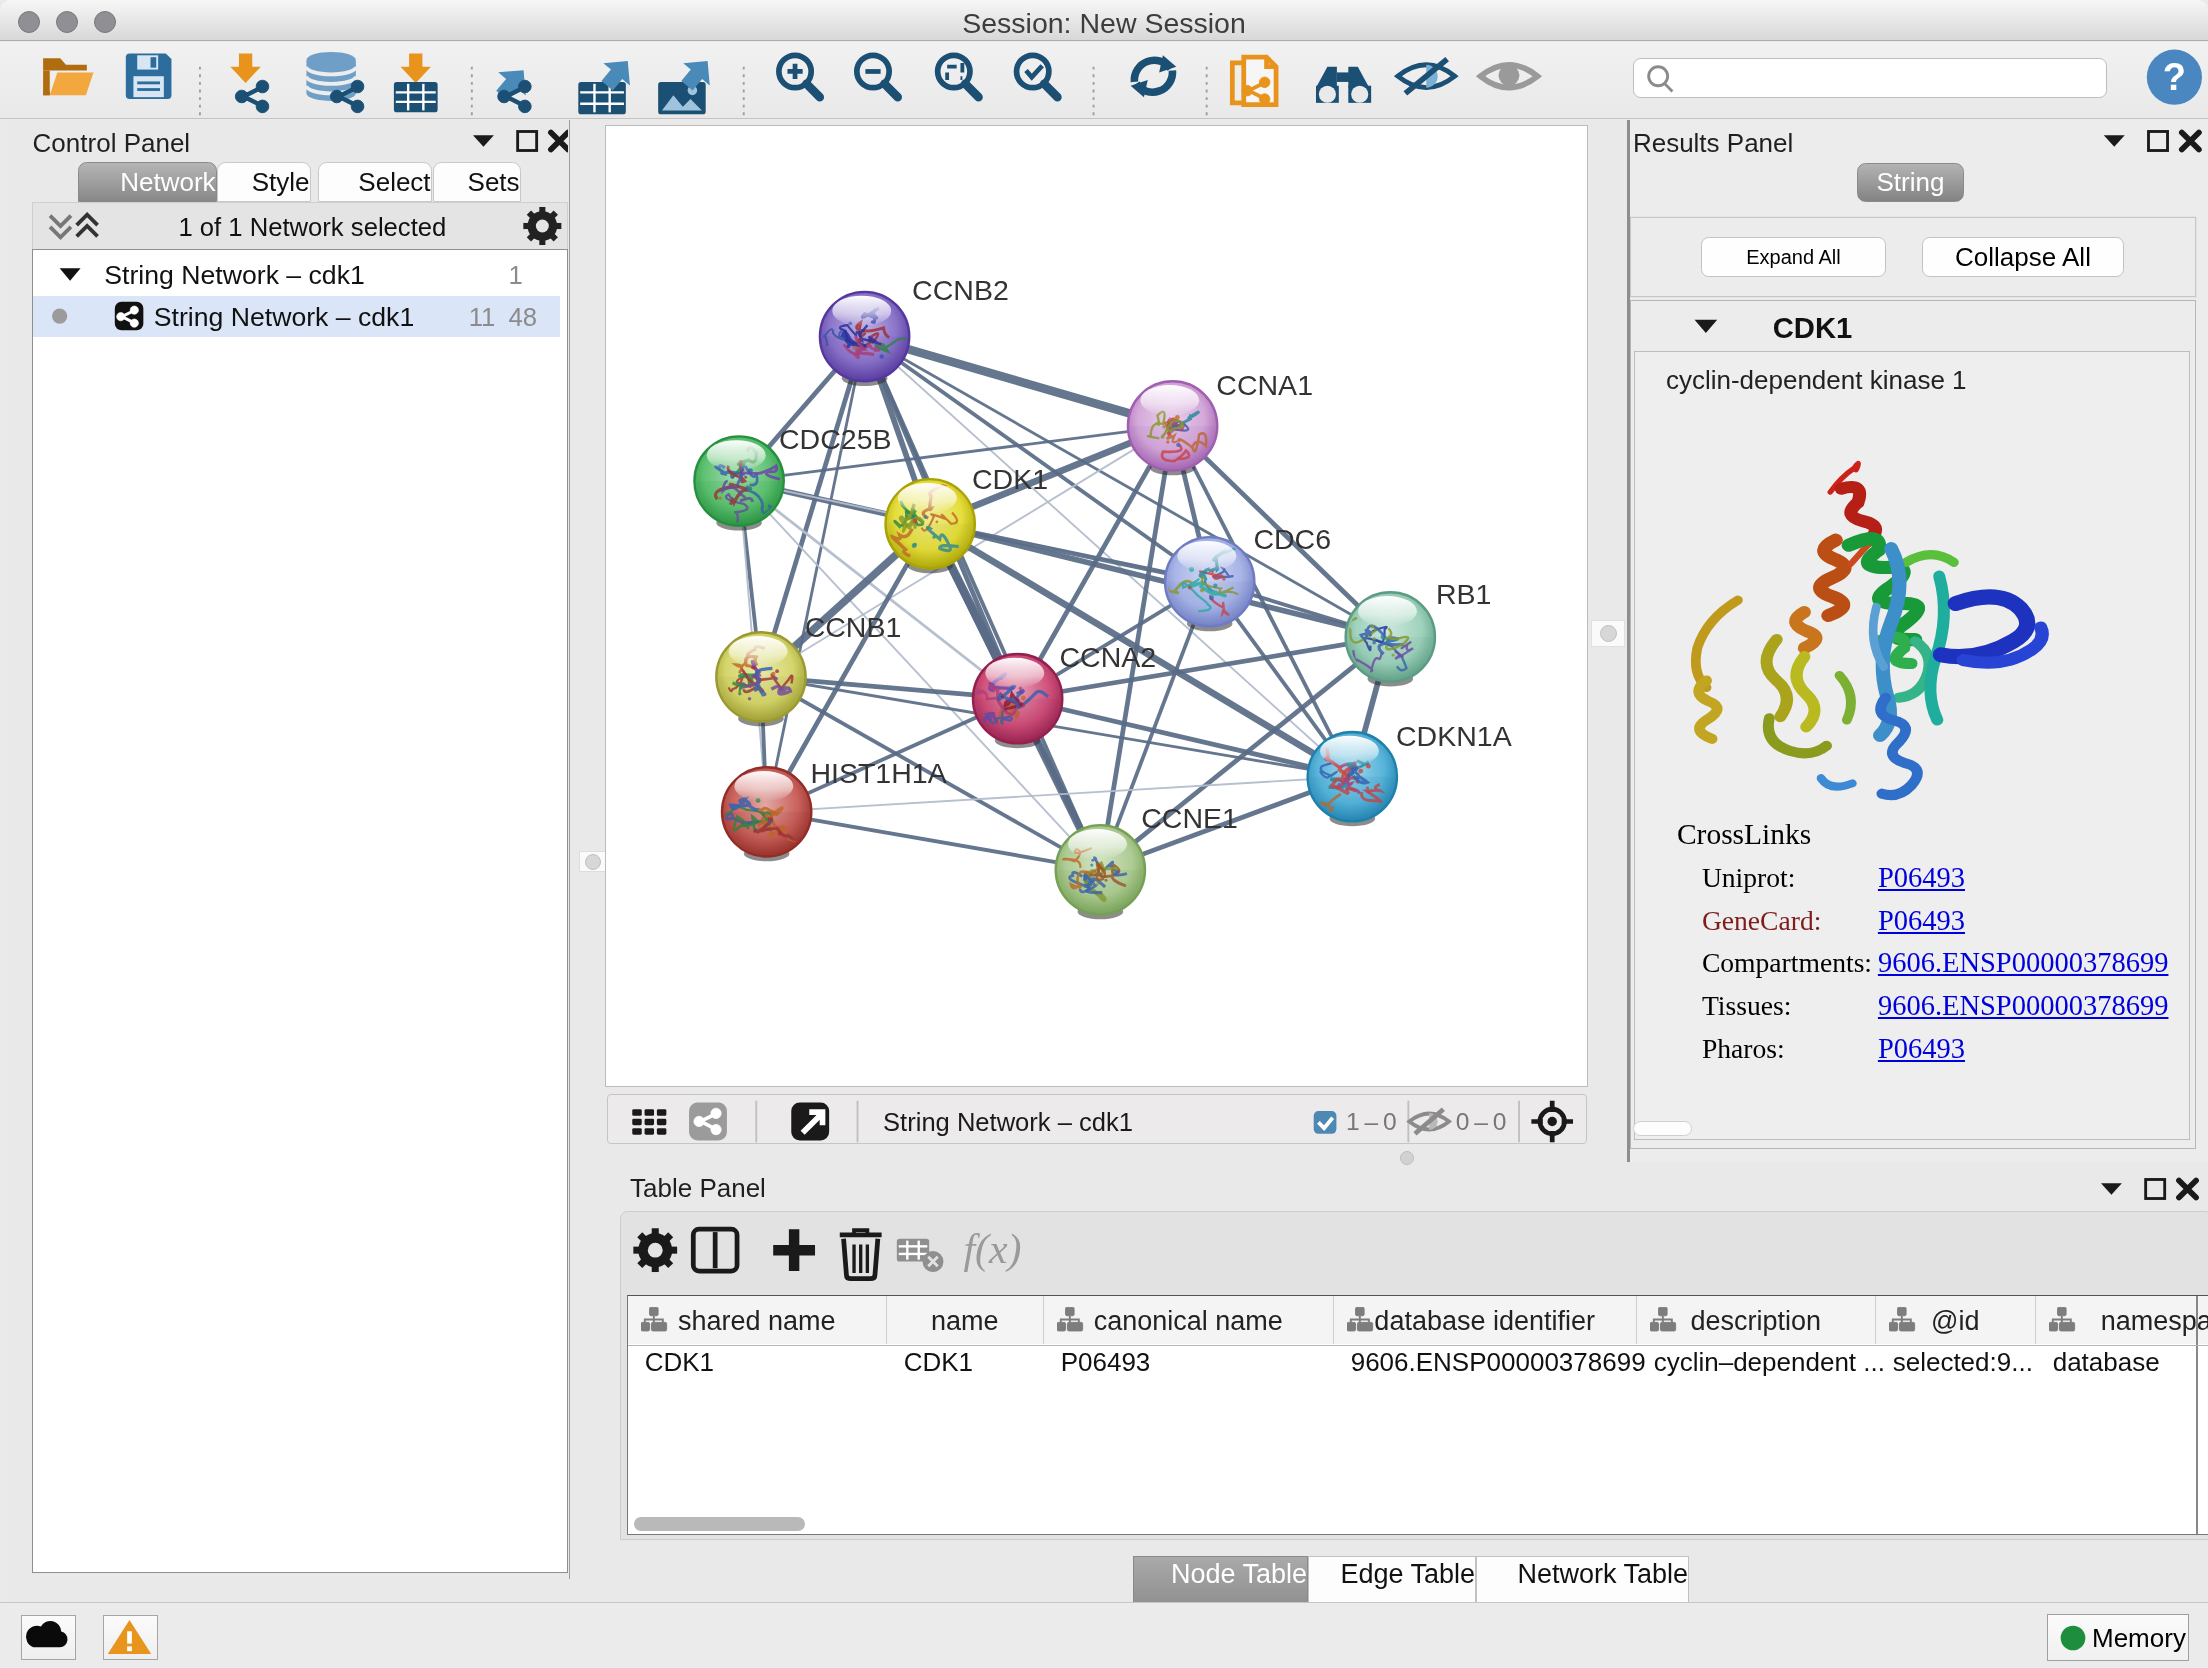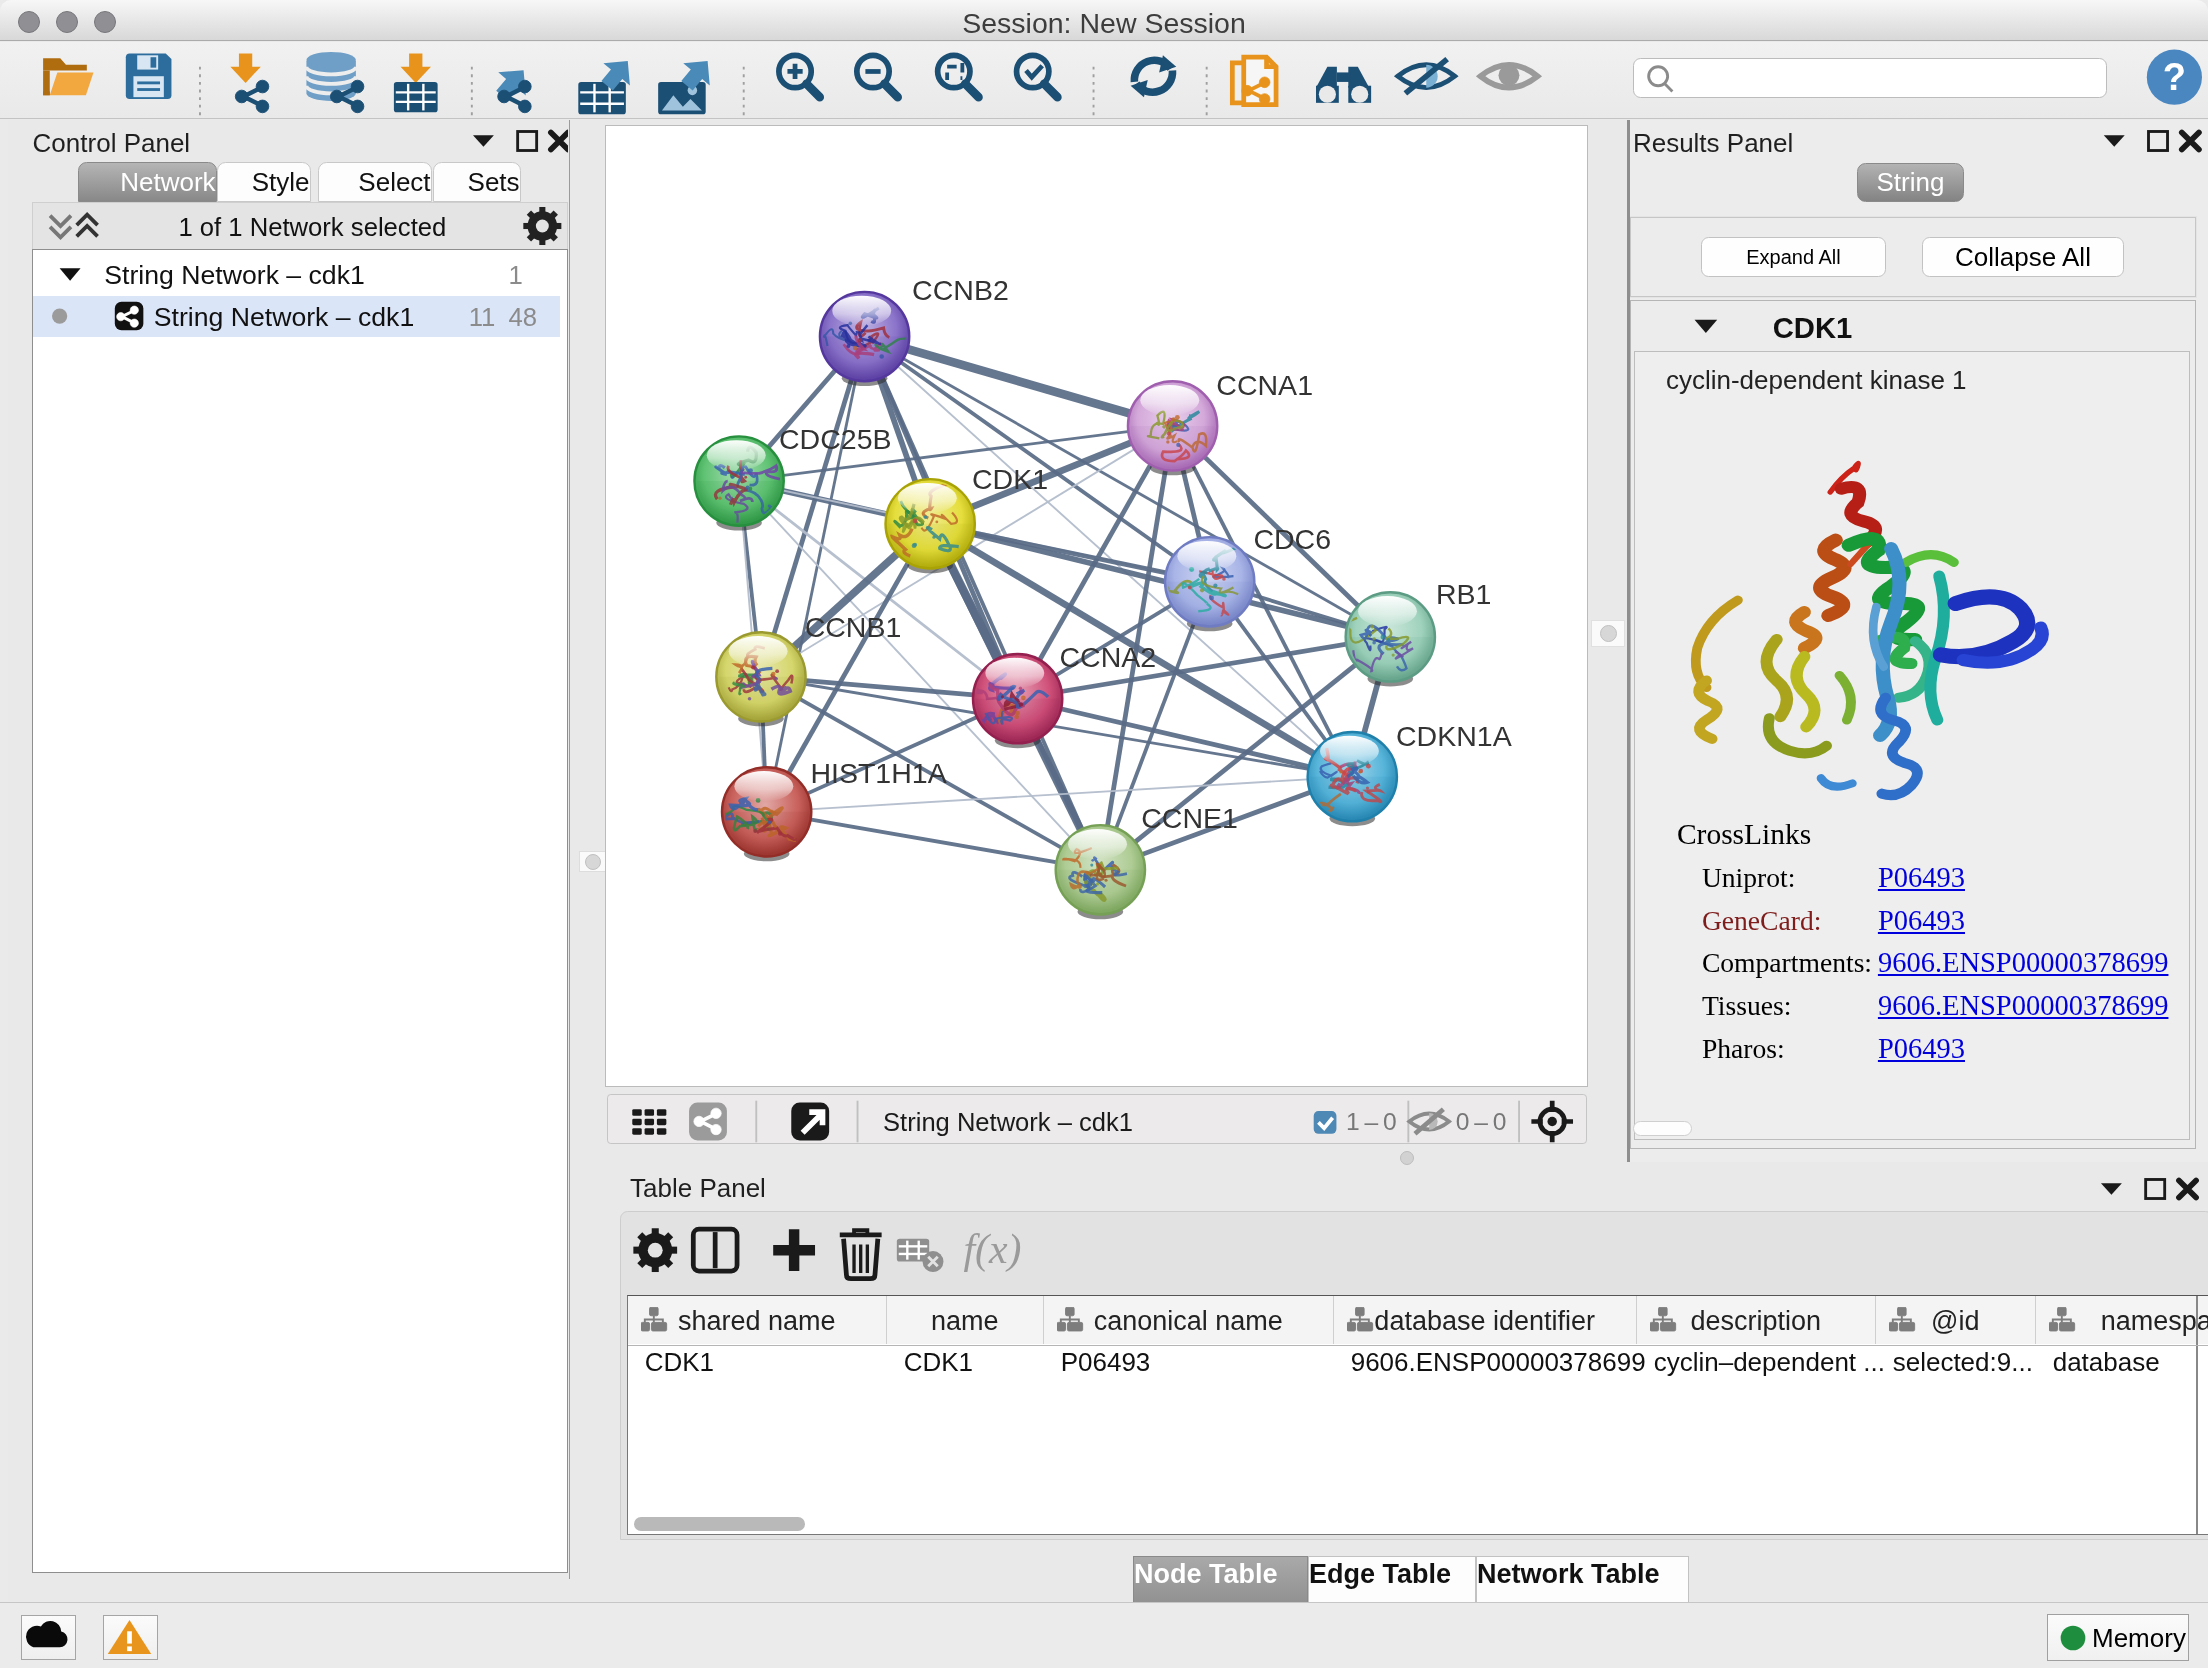--- a/index.html
+++ b/index.html
@@ -21,21 +21,21 @@
 #canvaswrap{left:597px;top:4.8px;width:983px;height:962px;background:#fff;border:1px solid #bbb;}
 #nettb{left:599px;top:974px;width:980px;height:50px;background:#eceaea;border:1px solid #c5c5c5;border-radius:3.8px;}
 #rgutter-line{left:1619px;top:0;width:2.9px;height:1042px;background:#8e8e8e;}
 #rpanel{left:1622px;top:0px;width:587px;height:1042px;background:#ececec;}
 #tpanel{left:590px;top:1048px;width:1619px;height:433px;background:#e9e9e9;}
 #tbox{left:22px;top:43px;width:1593px;height:329px;background:#e2e2e2;border:1px solid #cdcdcd;border-radius:7.6px 7.6px 0 0;}
 #ttable{left:5.7px;top:83px;width:1586px;height:240px;background:#fff;border:1px solid #777;border-top:1.9px solid #555;}
 .th{position:absolute;top:0;height:48px;border-right:1.9px solid #cfcfcf;background:#f4f4f4;}
 .thlbl{position:absolute;top:9.5px;width:100%;text-align:center;font-size:27px;color:#222;}
 .td{position:absolute;top:51px;height:34px;font-size:26px;color:#111;}
-.btab{position:absolute;top:0;height:52px;border:1px solid #c2c2c2;background:#fdfdfd;color:#111;font-size:27px;text-align:left;line-height:34px;font-weight:bold;}
+.btab{position:absolute;top:0;height:52px;border:1px solid #c2c2c2;background:#fdfdfd;color:#111;font-size:27px;text-align:right;line-height:34px;}
 .btabsel{background:linear-gradient(#a9a9a9,#8f8f8f);color:#fff;border-color:#8a8a8a;}
 #statusbar{left:0;top:1602px;width:2208px;height:67px;background:#ebebeb;border-top:1px solid #c6c6c6;}
 .sbtn{position:absolute;top:12.4px;width:55px;height:45px;background:linear-gradient(#fbfbfb,#efefef);border:1.9px solid #a5a5a5;}
 #membtn{position:absolute;left:2047px;top:10.5px;width:142px;height:47px;background:linear-gradient(#fbfbfb,#f0f0f0);border:1.9px solid #a0a0a0;font-size:26px;color:#000;}
 .serif{font-family:"Liberation Serif",serif;}
 </style></head><body>
 <div id="win">
     <div class="abs" id="titlebar">
       <div class="abs tl" style="left:18px"></div>
       <div class="abs tl" style="left:56px"></div>

